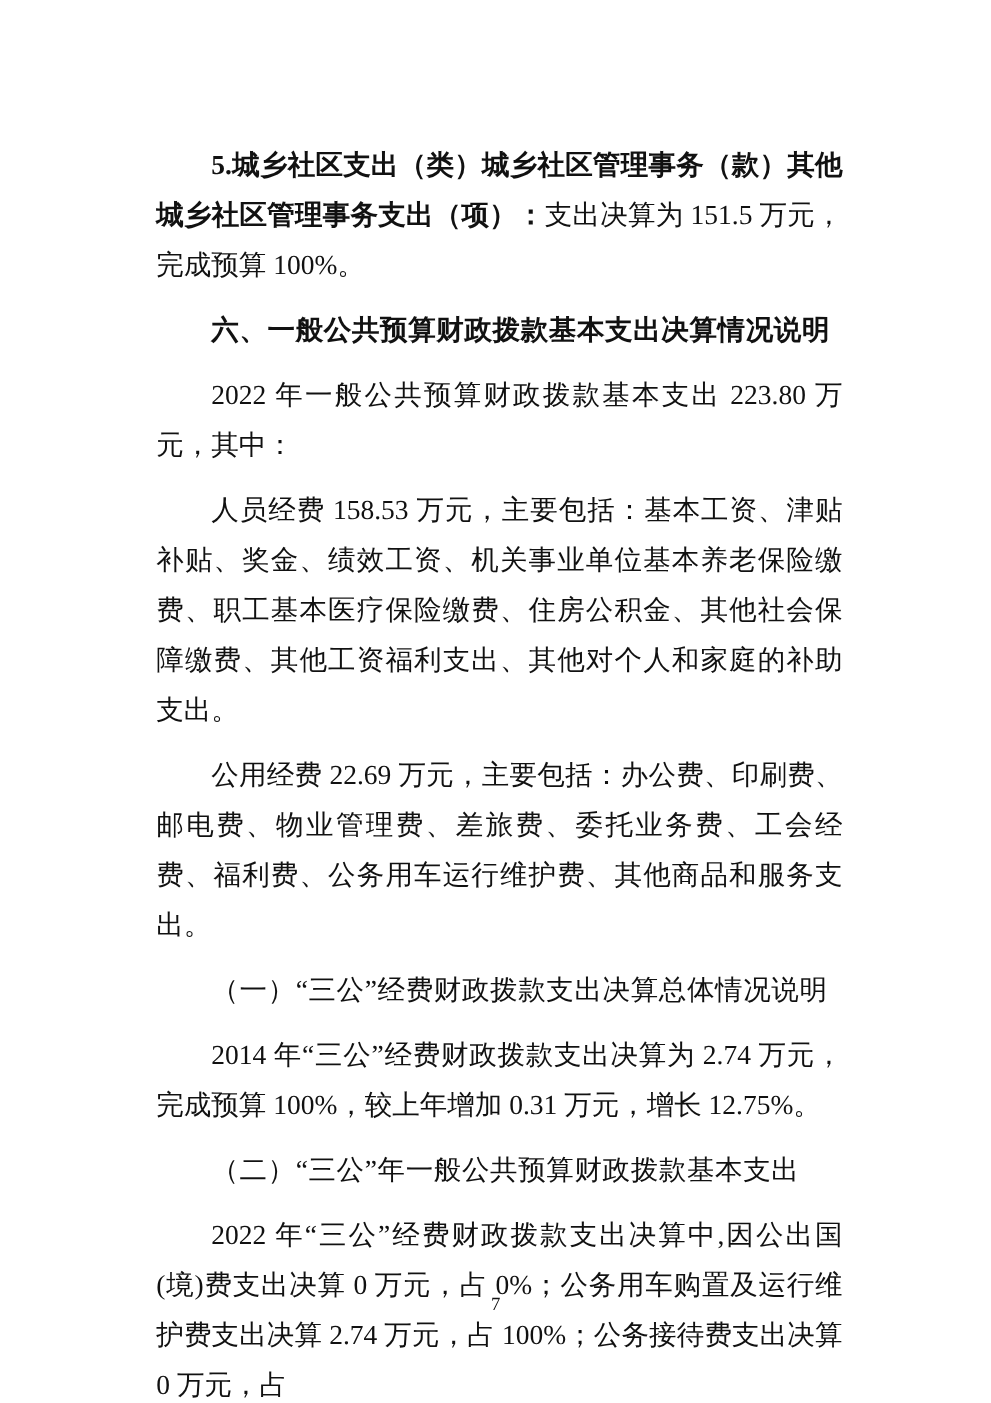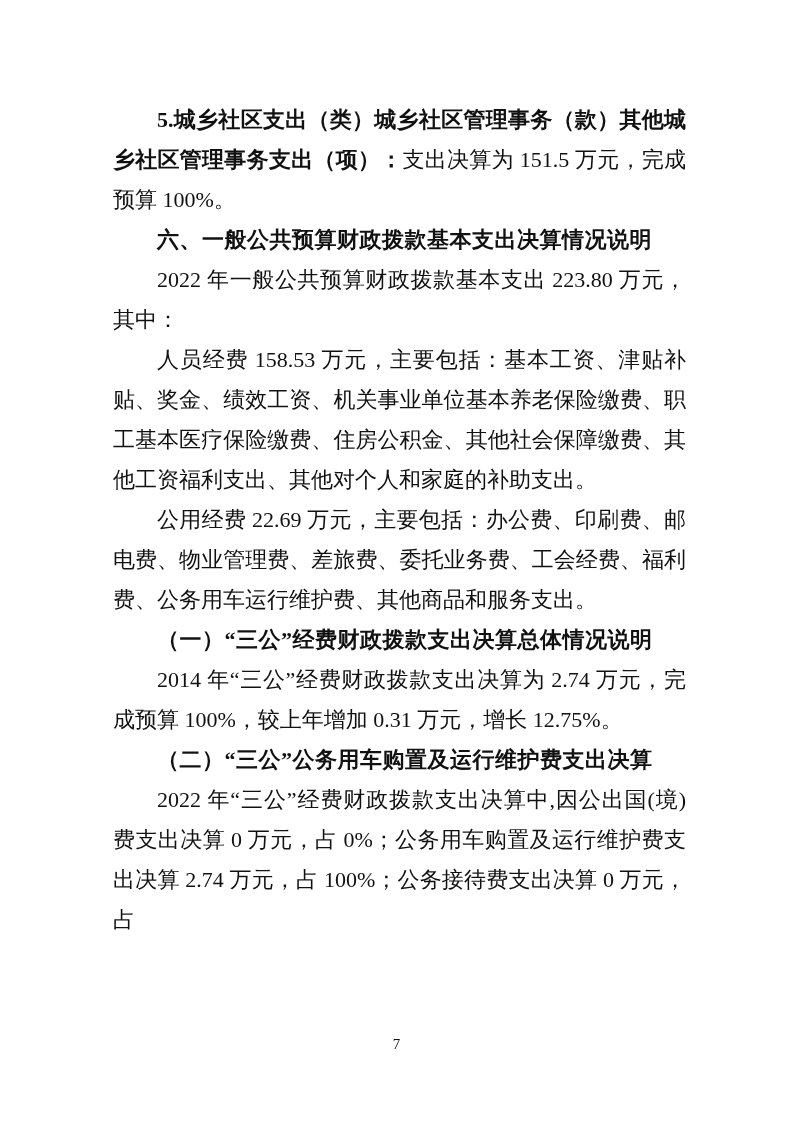--- a/index.html
+++ b/index.html
@@ -20,34 +20,34 @@
     position: absolute;
     left: 113px;
     top: 100px;
     width: 573px;
     font-size: 22px;
     line-height: 40px;
     text-align: justify;
     text-justify: inter-ideograph;
   }
   .doc-body p {
-    margin: 0;
+    margin: 12px;
     padding: 0;
     text-indent: 2em;
   }
   .para .lead {
     font-weight: bold;
   }
   .heading-hei {
     font-family: "Liberation Sans", sans-serif;
     font-weight: bold;
     letter-spacing: 0.5px;
   }
   .heading-kai {
-    font-weight: bold;
+    font-weight: normal;
     letter-spacing: 0.5px;
   }
   .page-number {
     position: absolute;
     top: 1034px;
     left: 0;
     width: 100%;
     text-align: center;
     font-size: 15px;
     line-height: 20px;
@@ -70,20 +70,20 @@
 
     <p>人员经费 158.53 万元，主要包括：基本工资、津贴补贴、奖金、绩效工资、机关事业单位基本养老保险缴费、职工基本医疗保险缴费、住房公积金、其他社会保障缴费、其他工资福利支出、其他对个人和家庭的补助支出。</p>
 
     <p>公用经费 22.69 万元，主要包括：办公费、印刷费、邮电费、物业管理费、差旅费、委托业务费、工会经费、福利费、公务用车运行维护费、其他商品和服务支出。</p>
 
 
     <p class="heading-kai">（一）“三公”经费财政拨款支出决算总体情况说明</p>
 
     <p>2014 年“三公”经费财政拨款支出决算为 2.74 万元，完成预算 100%，较上年增加 0.31 万元，增长 12.75%。</p>
 
-    <p class="heading-kai">（二）“三公”公务用车购置及运行维护费支出决算</p>
+    <p class="heading-kai">（二）“三公”年一般公共预算财政拨款基本支出</p>
 
     <p>2022 年“三公”经费财政拨款支出决算中,因公出国(境)费支出决算 0 万元，占 0%；公务用车购置及运行维护费支出决算 2.74 万元，占 100%；公务接待费支出决算 0 万元，占</p>
 
   </div>
 
   <div class="page-number">7</div>
 </div>
 
 </body></html>

